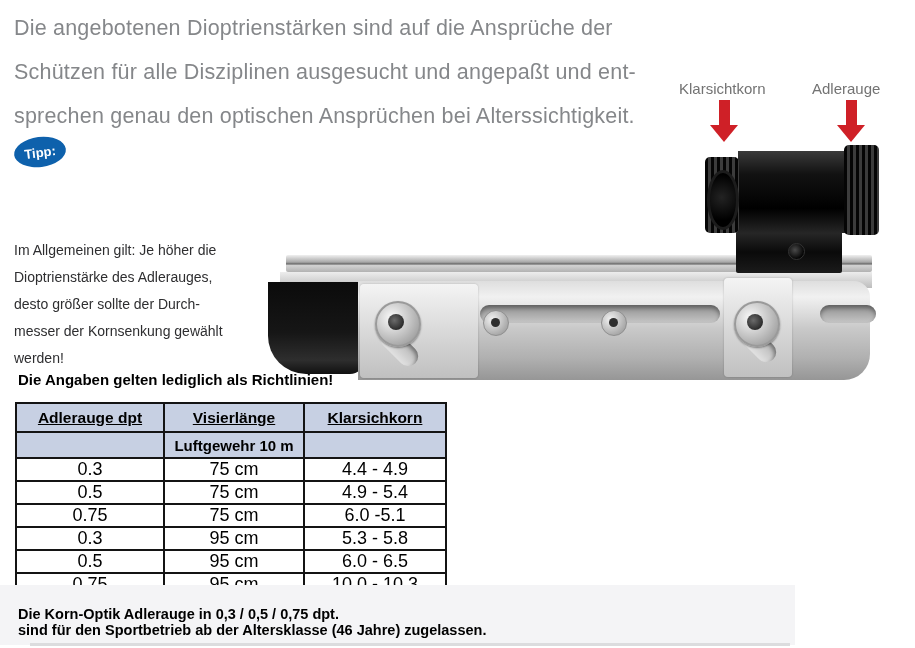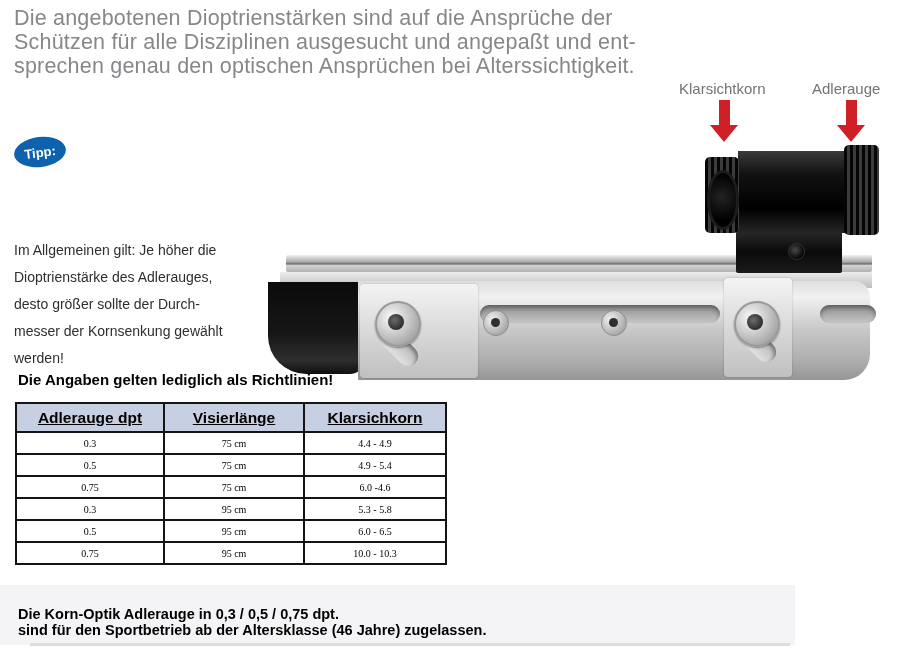--- a/index.html
+++ b/index.html
@@ -2,21 +2,21 @@
 <html><head>
 <meta charset="utf-8">
 <style>
   html,body{margin:0;padding:0;background:#fff;}
   #page{position:relative;width:915px;height:648px;background:#ffffff;overflow:hidden;
         font-family:"Liberation Sans","DejaVu Sans",sans-serif;}
 
   .preline{white-space:pre-line;}
 
   
-  #intro{position:absolute;left:14px;top:6px;width:670px;font-size:21.5px;line-height:24px;
+  #intro{position:absolute;left:14px;top:6px;width:670px;font-size:21.5px;line-height:44px;
          color:#85878a;letter-spacing:.2px;}
 
   
   #tip-badge{position:absolute;left:14px;top:137px;width:52px;height:30px;background:#0e61ac;
              border-radius:50%;display:flex;align-items:center;justify-content:center;
              color:#fff;font-weight:bold;font-size:13px;transform:rotate(-7deg);}
   #tip-heading{position:absolute;left:14px;top:142px;width:290px;font-size:21.5px;line-height:30px;
                color:#1b6bb1;text-indent:54px;}
   #tip-body{position:absolute;left:14px;top:237px;width:290px;font-size:14px;line-height:27px;
             color:#2e2e30;}
@@ -79,21 +79,21 @@
      background:radial-gradient(circle at 40% 40%,#4a4a4a,#000 75%);border:1px solid #333;}
 
   
   #table-note{position:absolute;left:18px;top:371px;font-size:15px;font-weight:bold;color:#000;}
   #richtwerte{position:absolute;left:15px;top:402px;border-collapse:collapse;table-layout:fixed;
      width:430px;font-size:15px;color:#000;}
   #richtwerte th,#richtwerte td{border:2px solid #141414;text-align:center;padding:0;}
   #richtwerte thead th{height:27px;font-weight:bold;font-size:15.5px;text-decoration:underline;}
   #richtwerte .hdr{background:#c7d0e3;}
   #richtwerte .sub td{height:24px;background:#c7d0e3;font-weight:bold;font-size:15px;}
-  #richtwerte tbody td{height:20px;font-size:10px;background:#fff;font-family:Liberation Serif, serif;}
+  #richtwerte tbody td{height:20px;font-size:18px;background:#fff;}
 
   
   #footer-bg{position:absolute;left:0px;top:585px;width:795px;height:60px;background:#f4f4f6;}
   #footer-strip{position:absolute;left:30px;top:643px;width:760px;height:3px;background:#dcdcde;}
   .footer-line{position:absolute;left:18px;font-size:14.5px;font-weight:bold;color:#000;}
   #footer-1{top:591px;margin-top:15px;}
   #footer-2{top:622px;}
 </style>
 </head>
 <body>
@@ -164,39 +164,44 @@
         <col style="width:148px">
         <col style="width:140px">
         <col style="width:142px">
       </colgroup>
     <thead>
       <tr>
         <th class="hdr">Adlerauge dpt</th>
         <th class="hdr">Visierlänge</th>
         <th class="hdr">Klarsichkorn</th>
       </tr>
+      <tr class="sub">
+        <td></td>
+        <td>Luftgewehr 10 m</td>
+        <td></td>
+      </tr>
     </thead>
     <tbody>
 
         <tr>
           <td>0.3</td>
           <td>75 cm</td>
           <td>4.4 - 4.9</td>
         </tr>
 
         <tr>
           <td>0.5</td>
           <td>75 cm</td>
           <td>4.9 - 5.4</td>
         </tr>
 
         <tr>
           <td>0.75</td>
           <td>75 cm</td>
-          <td>6.0 -4.6</td>
+          <td>6.0 -5.1</td>
         </tr>
 
         <tr>
           <td>0.3</td>
           <td>95 cm</td>
           <td>5.3 - 5.8</td>
         </tr>
 
         <tr>
           <td>0.5</td>

